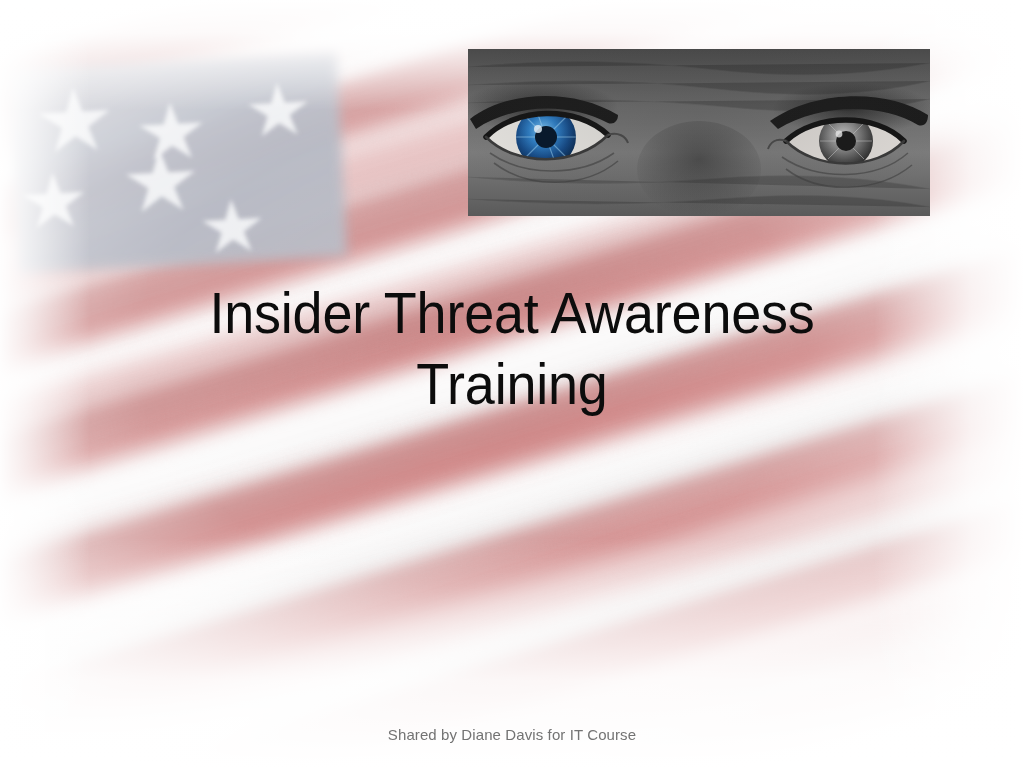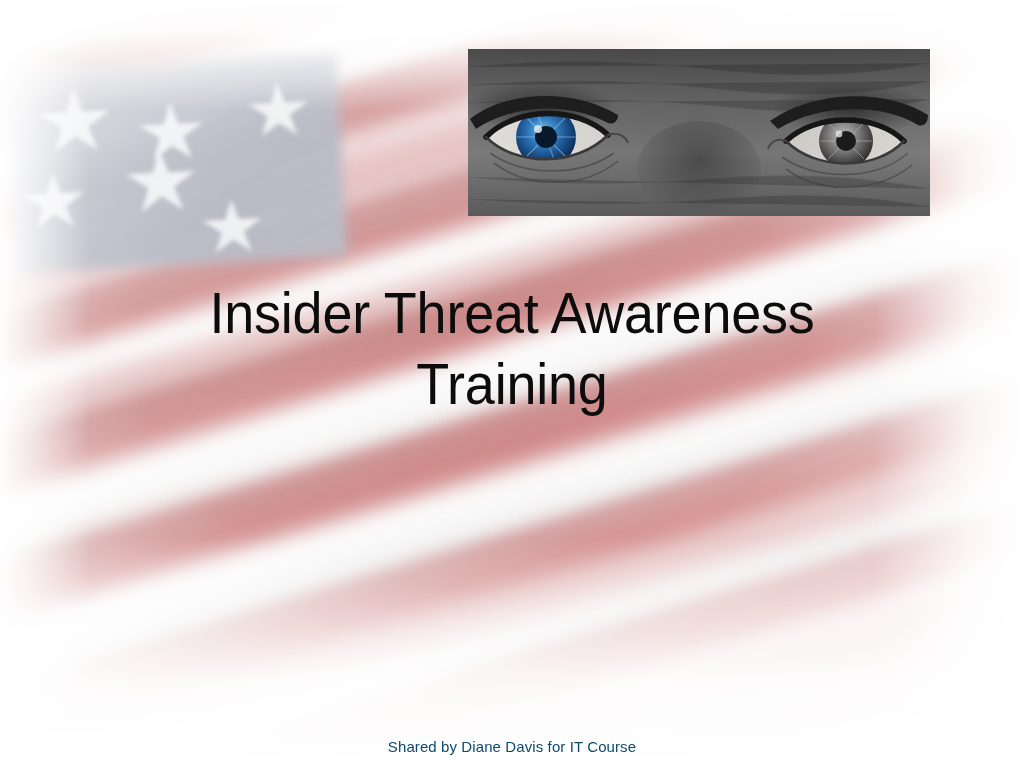--- a/index.html
+++ b/index.html
@@ -215,25 +215,25 @@
   }
 
   #footer-block {
     position: absolute;
     left: 0;
     top: 722px;
     width: 1024px;
     text-align: center;
   }
   #footer-text {
-    margin: 16px;
+    margin: 4px;
     font-family: "Liberation Sans", sans-serif;
     font-weight: 400;
     font-size: 15px;
-    color: #0c4a6e;
+    color: #737373;
     letter-spacing: .1px;
   }
 </style>
 </head>
 <body>
 
 <div id="slide">
 
   <div id="flag-bg">
     <div class="flag-base"></div>

